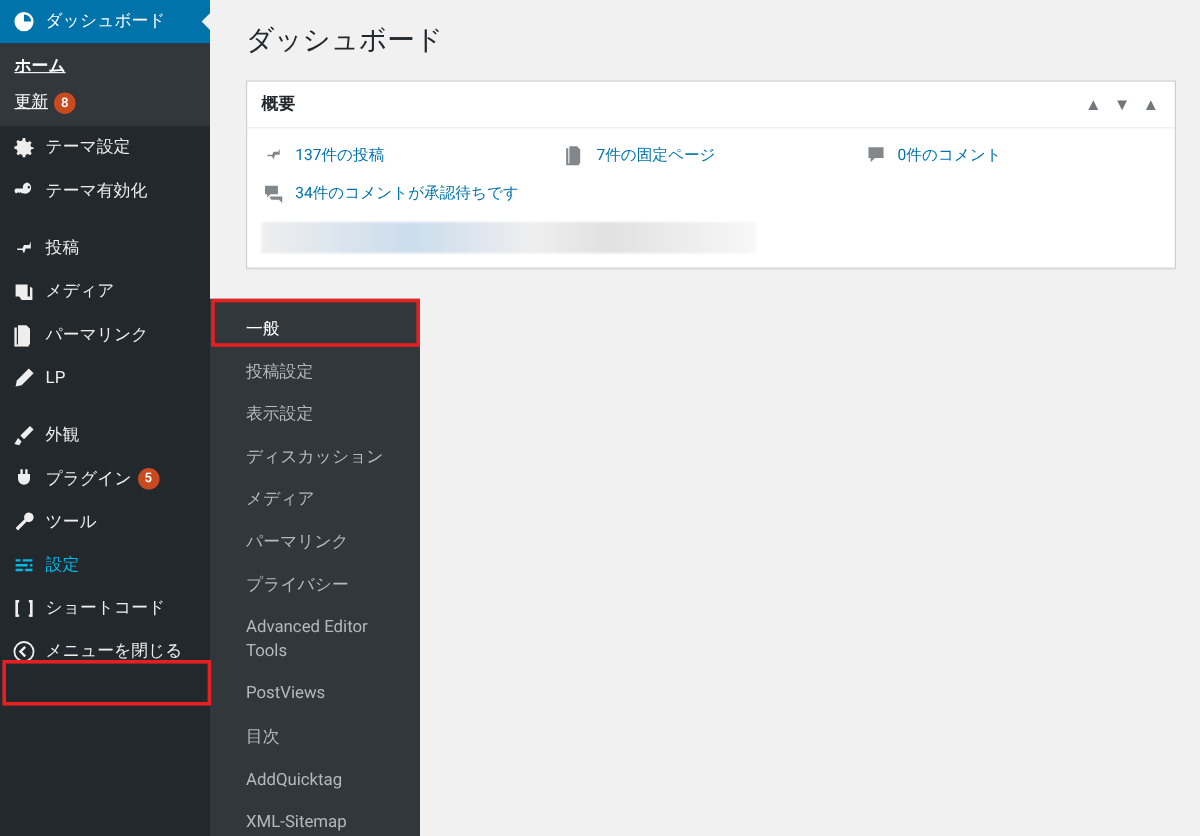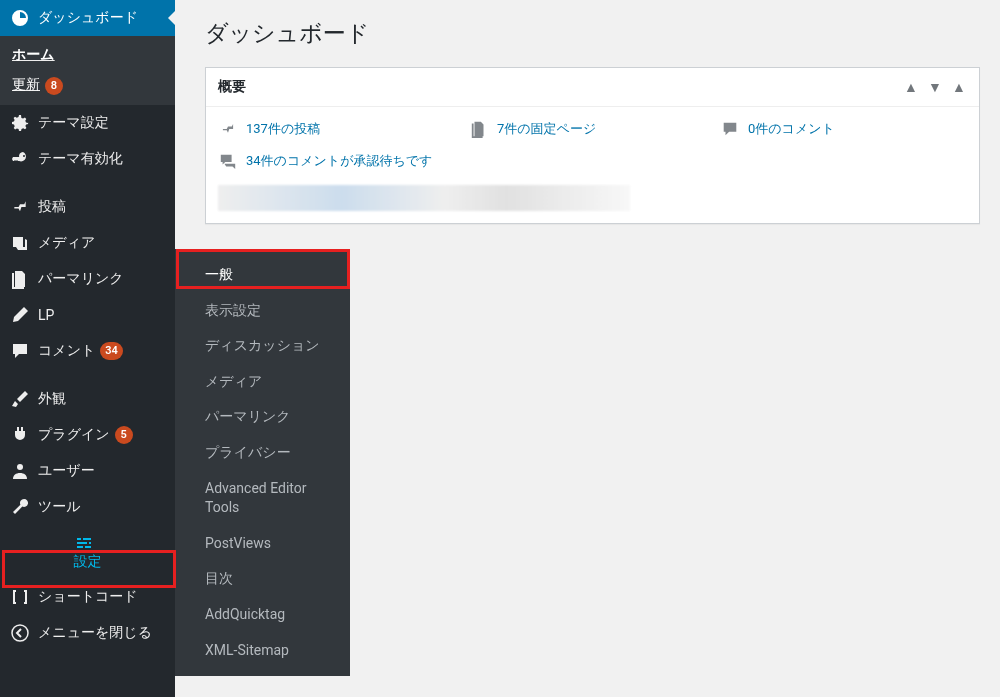--- a/index.html
+++ b/index.html
@@ -2,21 +2,21 @@
 <html><head>
 <meta charset="utf-8">
 <style>
 * { margin: 0; padding: 0; box-sizing: border-box; }
 body { font-family: -apple-system, BlinkMacSystemFont, "Segoe UI", Roboto, sans-serif; font-size: 14px; background: #f1f1f1; width: 1000px; height: 697px; overflow: hidden; position: relative; }
 
 .sidebar { position: absolute; left: 0; top: 0; width: 175px; height: 697px; background: #23282d; color: #eee; }
 .sidebar-item { display: flex; align-items: center; padding: 8px 10px; color: #eee; cursor: pointer; font-size: 14px; }
 .sidebar-item.active { background: #0073aa; color: #fff; position: relative; }
 .sidebar-item.active::after { content: ''; position: absolute; right: -1px; top: 50%; transform: translateY(-50%); border: 8px solid transparent; border-right-color: #f1f1f1; }
-.sidebar-item.settings-highlight { color: #00b9eb; flex-direction: column; }
+.sidebar-item.settings-highlight { color: #00b9eb; }
 .sidebar-item .icon { width: 20px; height: 20px; margin-right: 8px; display: inline-flex; align-items: center; justify-content: center; font-size: 16px; }
 .sidebar-item .icon svg { width: 20px; height: 20px; fill: currentColor; }
 .sidebar-sub { background: #32373c; padding: 4px 0; text-decoration: underline; }
 .sidebar-sub-item { padding: 6px 12px; color: #fff; cursor: pointer; font-size: 14px; }
 .sidebar-sub-item.bold { font-weight: 600; }
 .badge { display: inline-flex; align-items: center; justify-content: center; min-width: 18px; height: 18px; padding: 0 5px; border-radius: 9px; background: #ca4a1f; color: #fff; font-size: 11px; font-weight: 600; margin-left: 5px; }
 
 .flyout { position: absolute; left: 175px; top: 249px; width: 175px; background: #32373c; color: #b4b9be; padding: 8px 0; }
 .flyout::before { content: ''; position: absolute; left: -8px; top: 318px; border: 8px solid transparent; border-right-color: #32373c; }
 .flyout-item { padding: 8px 30px; color: #b4b9be; cursor: pointer; font-size: 14px; line-height: 1.4; }
@@ -103,29 +103,20 @@
     <span>パーマリンク</span>
   </div>
   <div class="sidebar-item">
     <span class="icon">
         <svg viewBox="0 0 20 20">
           <path d="M14 2l4 4-10 10-5 1 1-5z"></path>
         </svg>
       </span>
     <span>LP</span>
   </div>
-  <div class="sidebar-item">
-    <span class="icon">
-        <svg viewBox="0 0 20 20">
-          <path d="M3 3h14v10H9l-4 4v-4H3z"></path>
-        </svg>
-      </span>
-    <span>コメント</span>
-    <span class="badge">34</span>
-  </div>
 
   <div style="height:12px"></div>
 
   <div class="sidebar-item">
     <span class="icon">
         <svg viewBox="0 0 20 20">
           <path d="M15 2l3 3-8 8-3-3zM5 12l3 3-2 3-4-1z"></path>
         </svg>
       </span>
     <span>外観</span>
@@ -135,29 +126,20 @@
         <svg viewBox="0 0 20 20">
           <path d="M7 2v4H5v4a5 5 0 005 5v3h0v-3a5 5 0 005-5V6h-2V2h-2v4H9V2z"></path>
         </svg>
       </span>
     <span>プラグイン</span>
     <span class="badge">5</span>
   </div>
   <div class="sidebar-item">
     <span class="icon">
         <svg viewBox="0 0 20 20">
-          <circle cx="10" cy="6" r="3"></circle>
-          <path d="M3 18c0-4 3-6 7-6s7 2 7 6z"></path>
-        </svg>
-      </span>
-    <span>ユーザー</span>
-  </div>
-  <div class="sidebar-item">
-    <span class="icon">
-        <svg viewBox="0 0 20 20">
           <path d="M14 2a4 4 0 00-3.6 5.7L3 15l2 2 7.3-7.4A4 4 0 1014 2z"></path>
         </svg>
       </span>
     <span>ツール</span>
   </div>
   <div class="sidebar-item settings-highlight">
     <span class="icon">
         <svg viewBox="0 0 20 20">
           <path d="M3 5h4v2H3zm6 0h8v2H9zM3 9h10v2H3zm12 0h2v2h-2zM3 13h6v2H3zm8 0h6v2h-6z"></path>
         </svg>
@@ -179,20 +161,21 @@
           <circle cx="10" cy="10" r="8" fill="none" stroke="currentColor" stroke-width="1.5"></circle>
           <path d="M11 6l-4 4 4 4" fill="none" stroke="currentColor" stroke-width="2"></path>
         </svg>
       </span>
     <span>メニューを閉じる</span>
   </div>
 </div>
 
 <div class="flyout">
   <div class="flyout-item first">一般</div>
+  <div class="flyout-item">投稿設定</div>
   <div class="flyout-item">表示設定</div>
   <div class="flyout-item">ディスカッション</div>
   <div class="flyout-item">メディア</div>
   <div class="flyout-item">パーマリンク</div>
   <div class="flyout-item">プライバシー</div>
   <div class="flyout-item">Advanced Editor Tools</div>
   <div class="flyout-item">PostViews</div>
   <div class="flyout-item">目次</div>
   <div class="flyout-item">AddQuicktag</div>
   <div class="flyout-item">XML-Sitemap</div>

